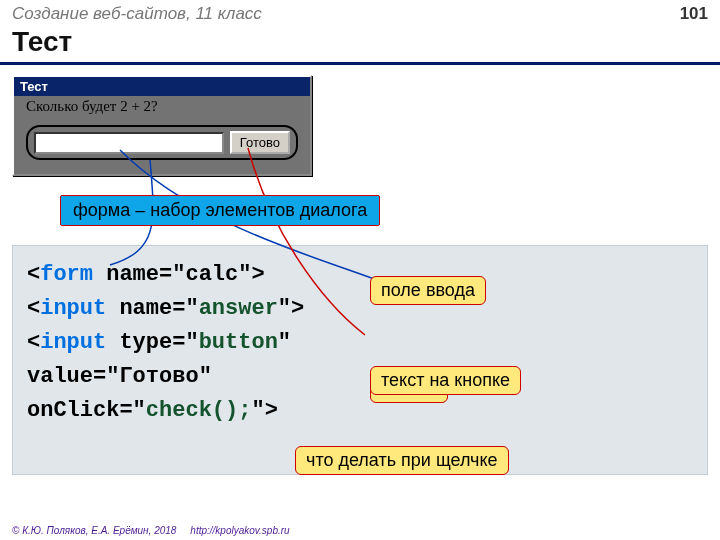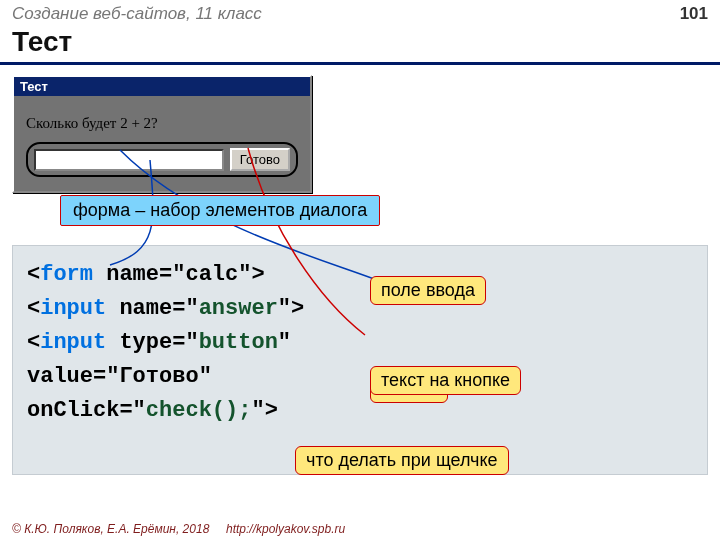--- a/index.html
+++ b/index.html
@@ -39,21 +39,21 @@
     box-shadow: 1px 1px 0 #000;
   }
   .dialog-title {
     background: #0a246a;
     color: #fff;
     font-size: 13px;
     padding: 2px 6px;
     font-weight: bold;
   }
   .dialog-body {
-    padding: 19px 12px 14px 12px;
+    padding: 2px 12px 14px 12px;
     font-size: 15px;
     color: #000;
     font-family: "Times New Roman", serif;
   }
   .dialog-row {
     display: flex;
     align-items: center;
     gap: 6px;
     margin-top: 10px;
     border: 2px solid #000000;
@@ -70,21 +70,21 @@
     background: #d4d0c8;
     border: 2px outset #fff;
     font-size: 13px;
     padding: 2px 8px;
     font-family: Tahoma, sans-serif;
   }
   .callout-form {
     position: absolute;
     left: 60px;
     top: 195px;
-    background: #7dd3fc;
+    background: #0ea5e9;
     border: 1.5px solid #c00;
     padding: 4px 12px;
     font-size: 18px;
     border-radius: 2px;
     z-index: 5;
   }
   .code-block {
     position: absolute;
     left: 12px;
     top: 245px;
@@ -108,23 +108,23 @@
     padding: 3px 10px;
     font-size: 18px;
     border-radius: 6px;
     z-index: 6;
     white-space: nowrap;
   }
   .footer {
     position: absolute;
     bottom: 4px;
     left: 12px;
-    font-size: 12px;
+    font-size: 10px;
     font-style: italic;
-    color: #7f1d1d;
+    color: #4c1d95;
   }
   svg.lines {
     position: absolute;
     left: 0; top: 0;
     width: 720px; height: 540px;
     pointer-events: none;
     z-index: 4;
   }
 </style>
 </head>

